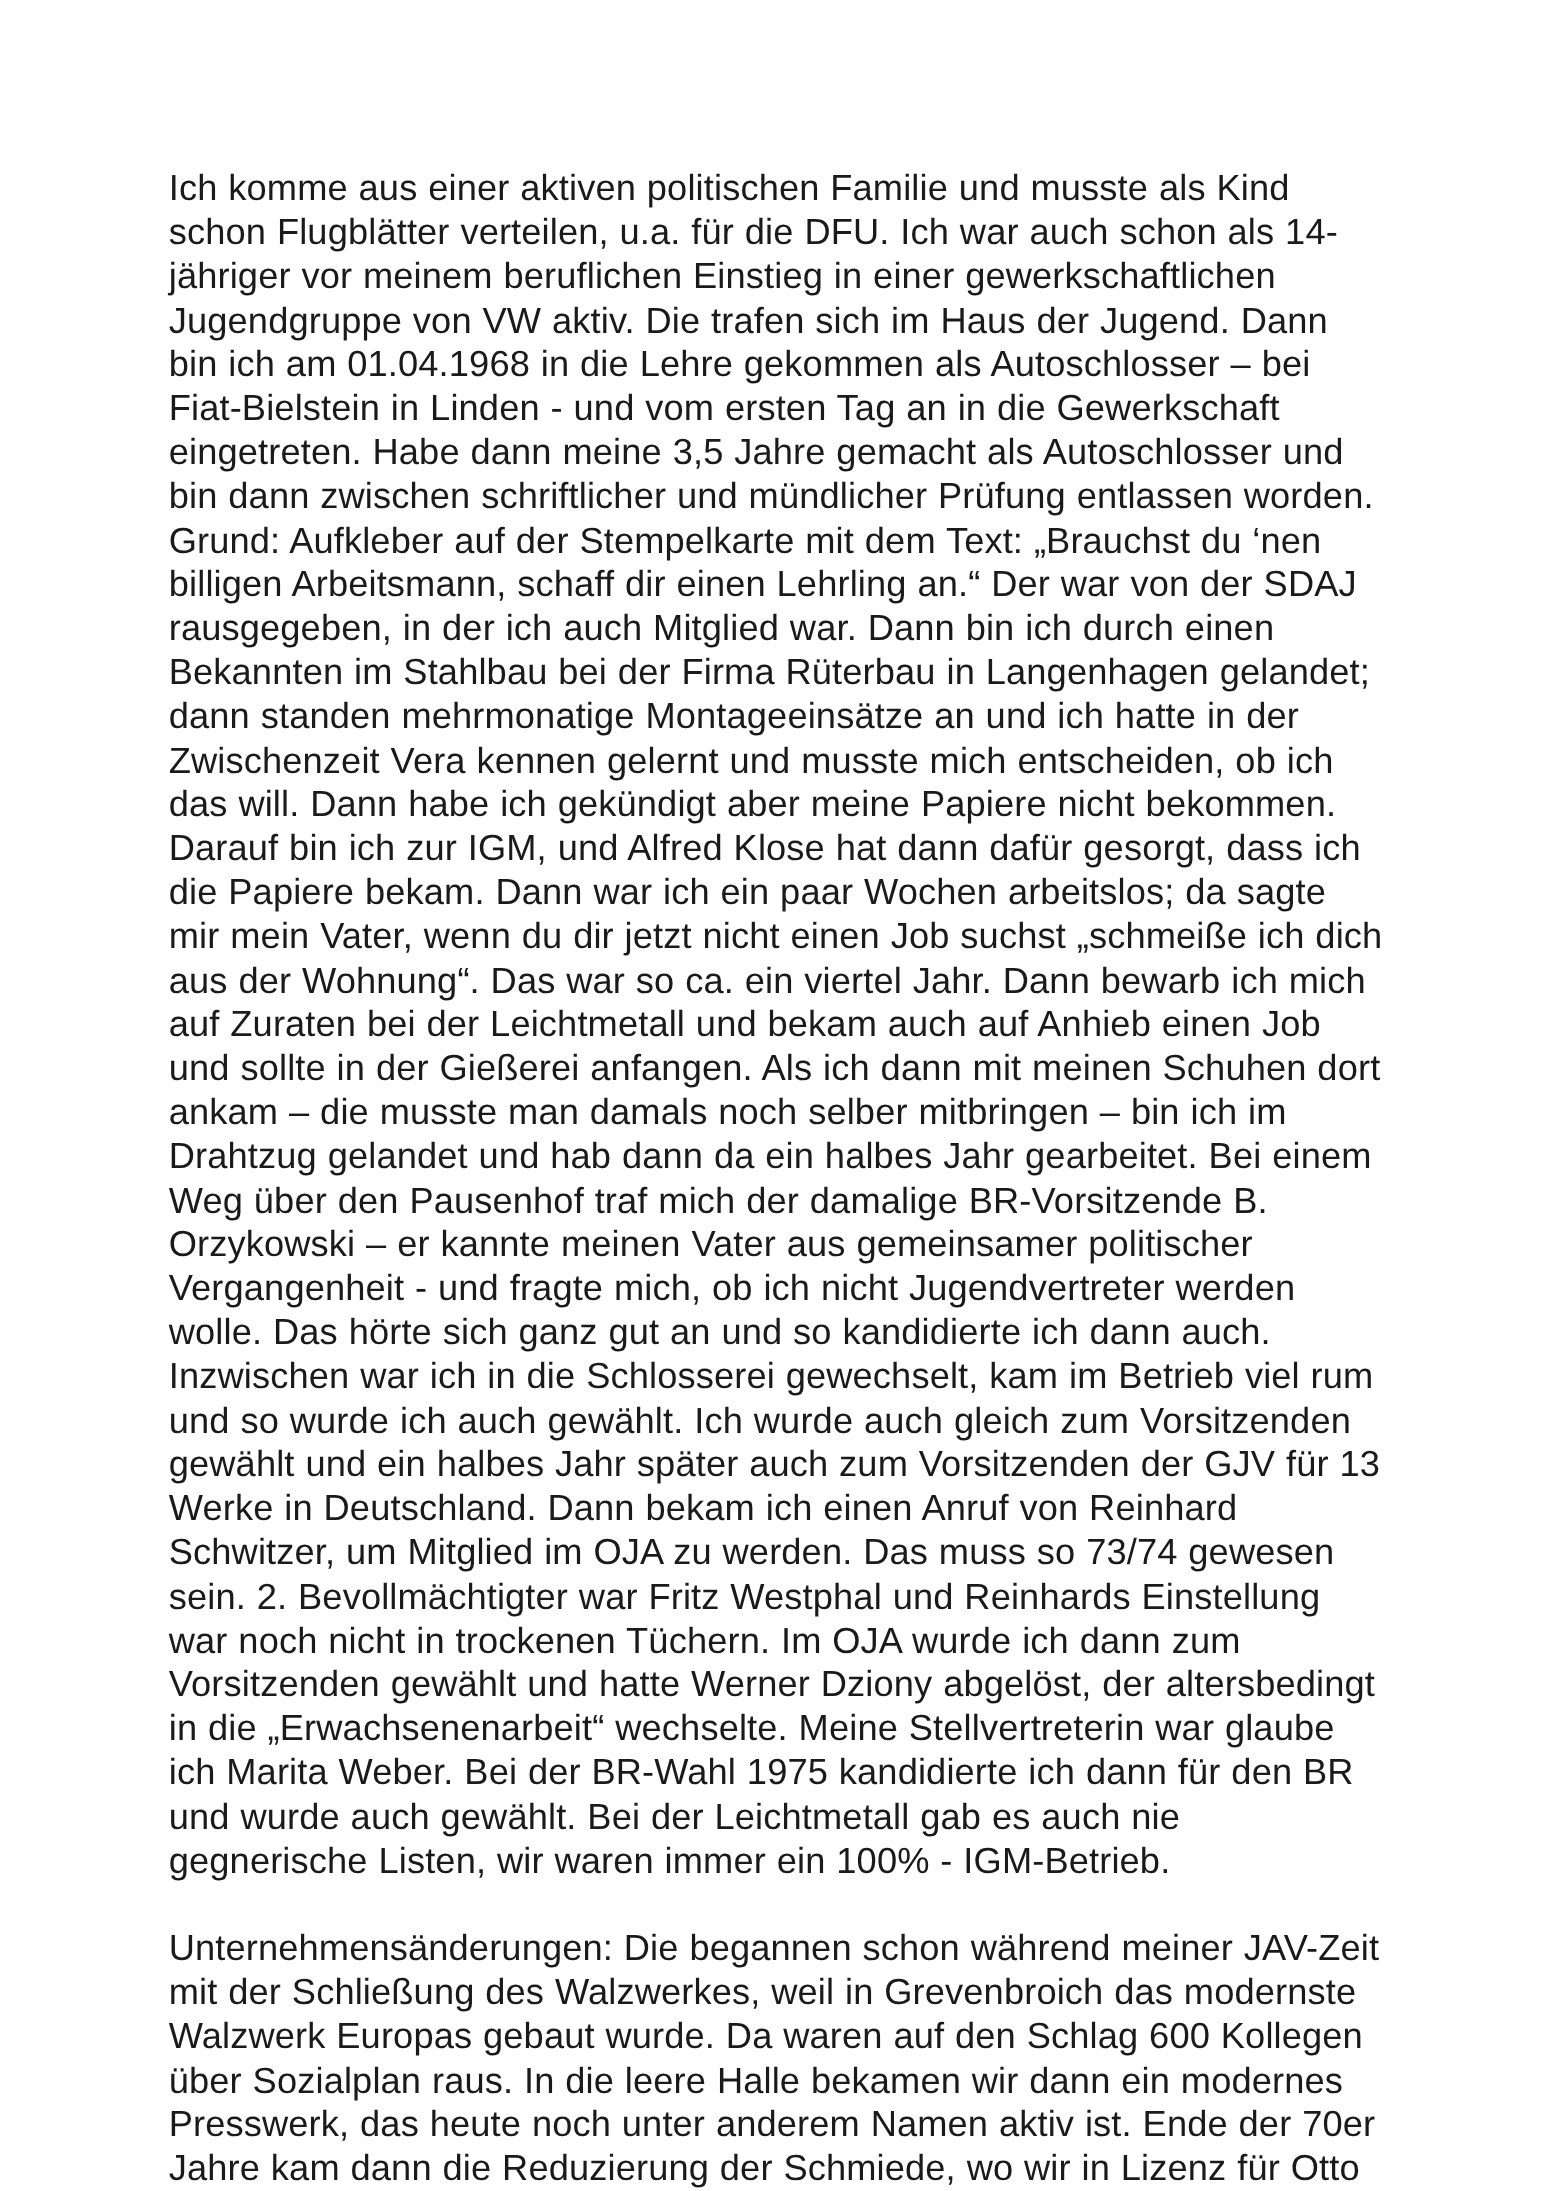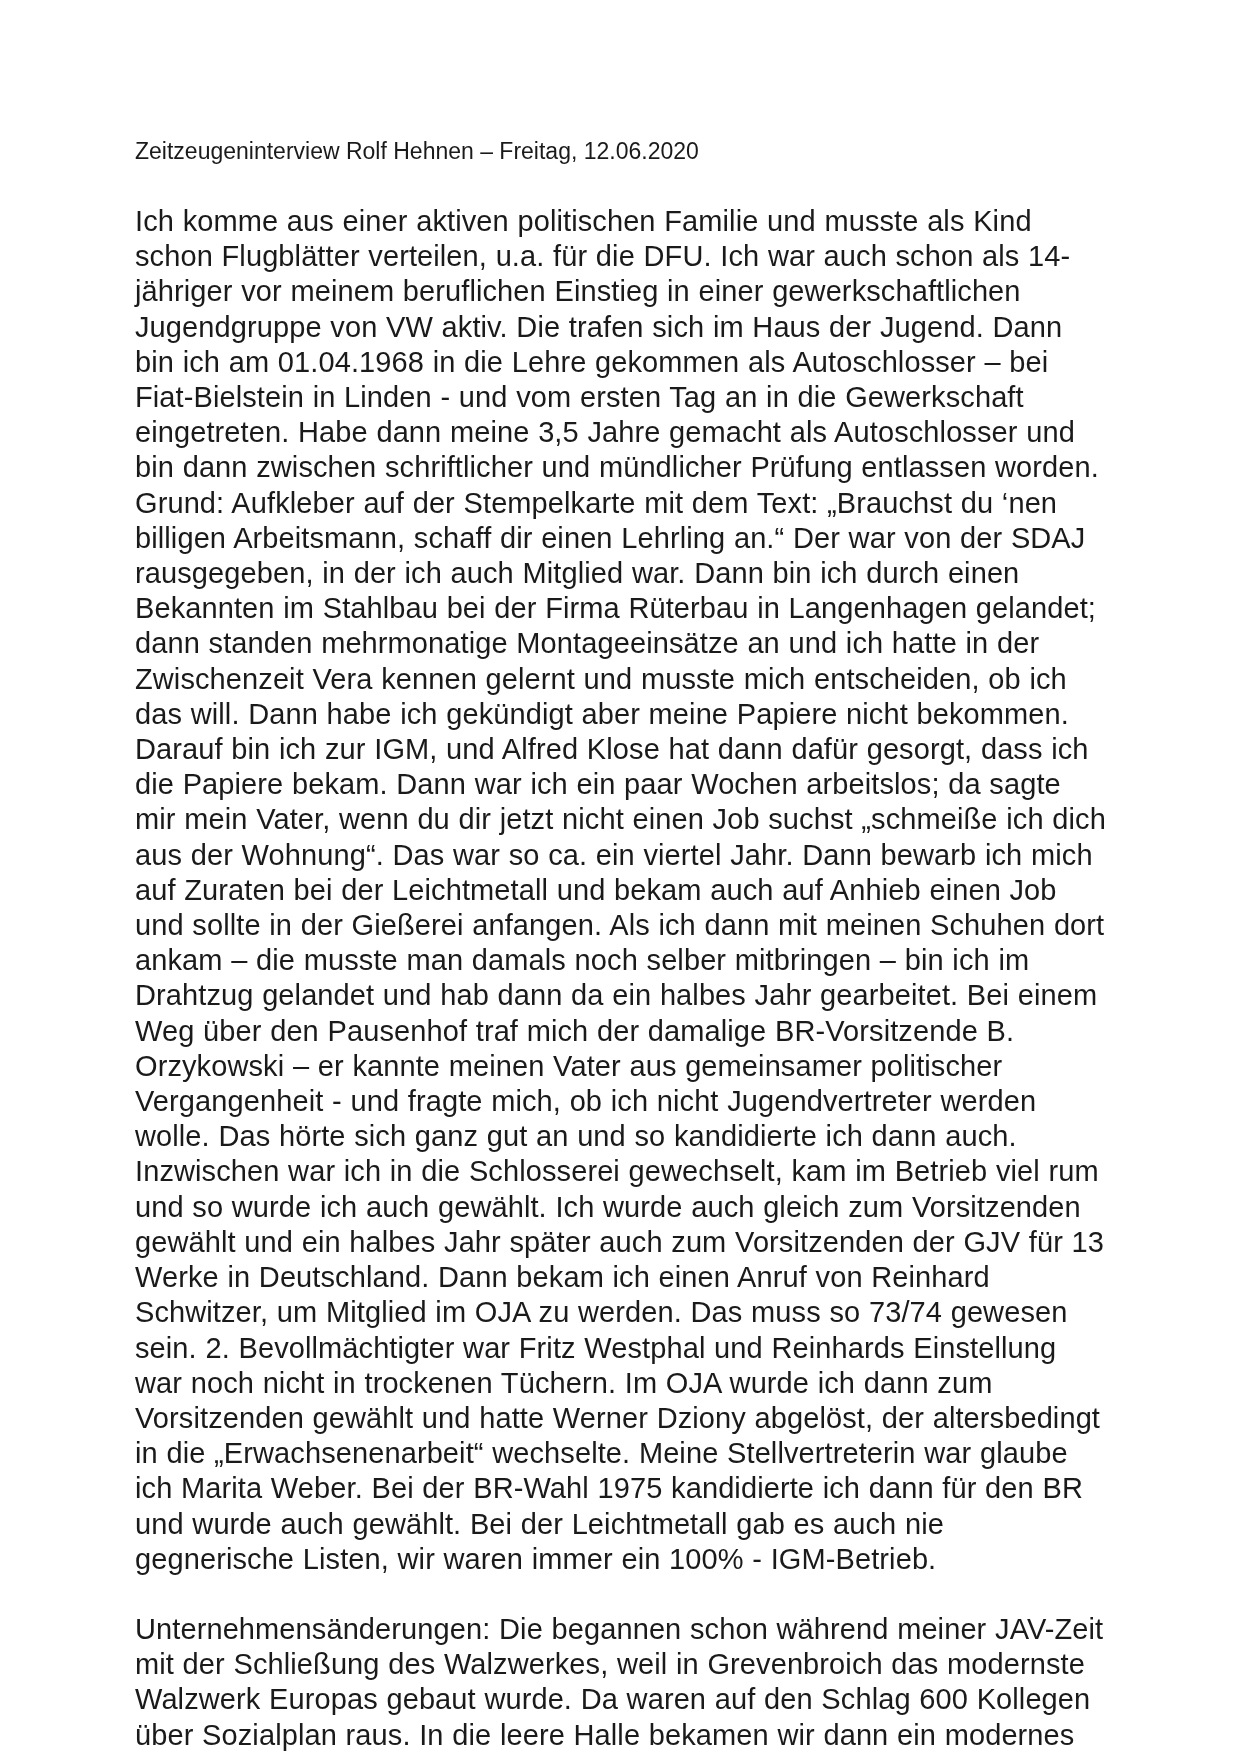--- a/index.html
+++ b/index.html
@@ -34,18 +34,17 @@
     margin: 0 0 35px 0;
     text-align: left;
     letter-spacing: 0.1px;
     word-spacing: 0.5px;
   }
 </style>
 </head>
 <body>
 
 <div class="page">
-  <p class="doc-title">Zeitzeugeninterview Rolf Hehnen – Freitag, 12.06.2020</p>
 
   <p class="doc-paragraph">Ich komme aus einer aktiven politischen Familie und musste als Kind schon Flugblätter verteilen, u.a. für die DFU. Ich war auch schon als 14-jähriger vor meinem beruflichen Einstieg in einer gewerkschaftlichen Jugendgruppe von VW aktiv. Die trafen sich im Haus der Jugend. Dann bin ich am 01.04.1968 in die Lehre gekommen als Autoschlosser – bei Fiat-Bielstein in Linden - und vom ersten Tag an in die Gewerkschaft eingetreten. Habe dann meine 3,5 Jahre gemacht als Autoschlosser und bin dann zwischen schriftlicher und mündlicher Prüfung entlassen worden. Grund: Aufkleber auf der Stempelkarte mit dem Text: „Brauchst du ‘nen billigen Arbeitsmann, schaff dir einen Lehrling an.“ Der war von der SDAJ rausgegeben, in der ich auch Mitglied war. Dann bin ich durch einen Bekannten im Stahlbau bei der Firma Rüterbau in Langenhagen gelandet; dann standen mehrmonatige Montageeinsätze an und ich hatte in der Zwischenzeit Vera kennen gelernt und musste mich entscheiden, ob ich das will. Dann habe ich gekündigt aber meine Papiere nicht bekommen. Darauf bin ich zur IGM, und Alfred Klose hat dann dafür gesorgt, dass ich die Papiere bekam. Dann war ich ein paar Wochen arbeitslos; da sagte mir mein Vater, wenn du dir jetzt nicht einen Job suchst „schmeiße ich dich aus der Wohnung“. Das war so ca. ein viertel Jahr. Dann bewarb ich mich auf Zuraten bei der Leichtmetall und bekam auch auf Anhieb einen Job und sollte in der Gießerei anfangen. Als ich dann mit meinen Schuhen dort ankam – die musste man damals noch selber mitbringen – bin ich im Drahtzug gelandet und hab dann da ein halbes Jahr gearbeitet. Bei einem Weg über den Pausenhof traf mich der damalige BR-Vorsitzende B. Orzykowski – er kannte meinen Vater aus gemeinsamer politischer Vergangenheit - und fragte mich, ob ich nicht Jugendvertreter werden wolle. Das hörte sich ganz gut an und so kandidierte ich dann auch. Inzwischen war ich in die Schlosserei gewechselt, kam im Betrieb viel rum und so wurde ich auch gewählt. Ich wurde auch gleich zum Vorsitzenden gewählt und ein halbes Jahr später auch zum Vorsitzenden der GJV für 13 Werke in Deutschland. Dann bekam ich einen Anruf von Reinhard Schwitzer, um Mitglied im OJA zu werden. Das muss so 73/74 gewesen sein. 2. Bevollmächtigter war Fritz Westphal und Reinhards Einstellung war noch nicht in trockenen Tüchern. Im OJA wurde ich dann zum Vorsitzenden gewählt und hatte Werner Dziony abgelöst, der altersbedingt in die „Erwachsenenarbeit“ wechselte. Meine Stellvertreterin war glaube ich Marita Weber. Bei der BR-Wahl 1975 kandidierte ich dann für den BR und wurde auch gewählt. Bei der Leichtmetall gab es auch nie gegnerische Listen, wir waren immer ein 100% - IGM-Betrieb.</p>
 
   <p class="doc-paragraph">Unternehmensänderungen: Die begannen schon während meiner JAV-Zeit mit der Schließung des Walzwerkes, weil in Grevenbroich das modernste Walzwerk Europas gebaut wurde. Da waren auf den Schlag 600 Kollegen über Sozialplan raus. In die leere Halle bekamen wir dann ein modernes Presswerk, das heute noch unter anderem Namen aktiv ist. Ende der 70er Jahre kam dann die Reduzierung der Schmiede, wo wir in Lizenz für Otto Fuchs Schmiedefelgen exklusiv für Mercedes gemacht haben. Dies war auch die Folge der Umstellung auf Gussverfahren, das wesentlich schneller ist. Davon waren 220 Kollegen betroffen. In den folgenden Jahren kamen dann die verschiedensten Sanierer durch die Betriebe, wie Mc Kinsey etc. Nach der Grenzöffnung wurde die restliche Schmiedefertigung unter geändertem Namen in die neuen Bundesländer verlegt, um Lohnkosten zu sparen. Dann hatten wir nur noch die Gießerei, das Presswerk und die Rohrschweißanlage, die dann später in „Alu-Tubes“ umgetauft wurde. Die Konzernmutter war die VIAG, die uns also VAW/VLW an Norsk Hydro verkaufte. Die Norweger haben nur die Gießerei und die Rohrschweißanlage behalten, wo auch ich geblieben war. Das Presswerk ist an ALCOA weiterverkauft worden. Die heißen mittlerweile Arconic, dort sind noch ca. 200 Beschäftigte tätig. Die Alu-Tubes ist dann zunächst an ein schwedisches Unternehmen – die SAPA – verkauft worden, worauf die Schließung in 2013 folgte und</p>
 </div>
 
 </body></html>

